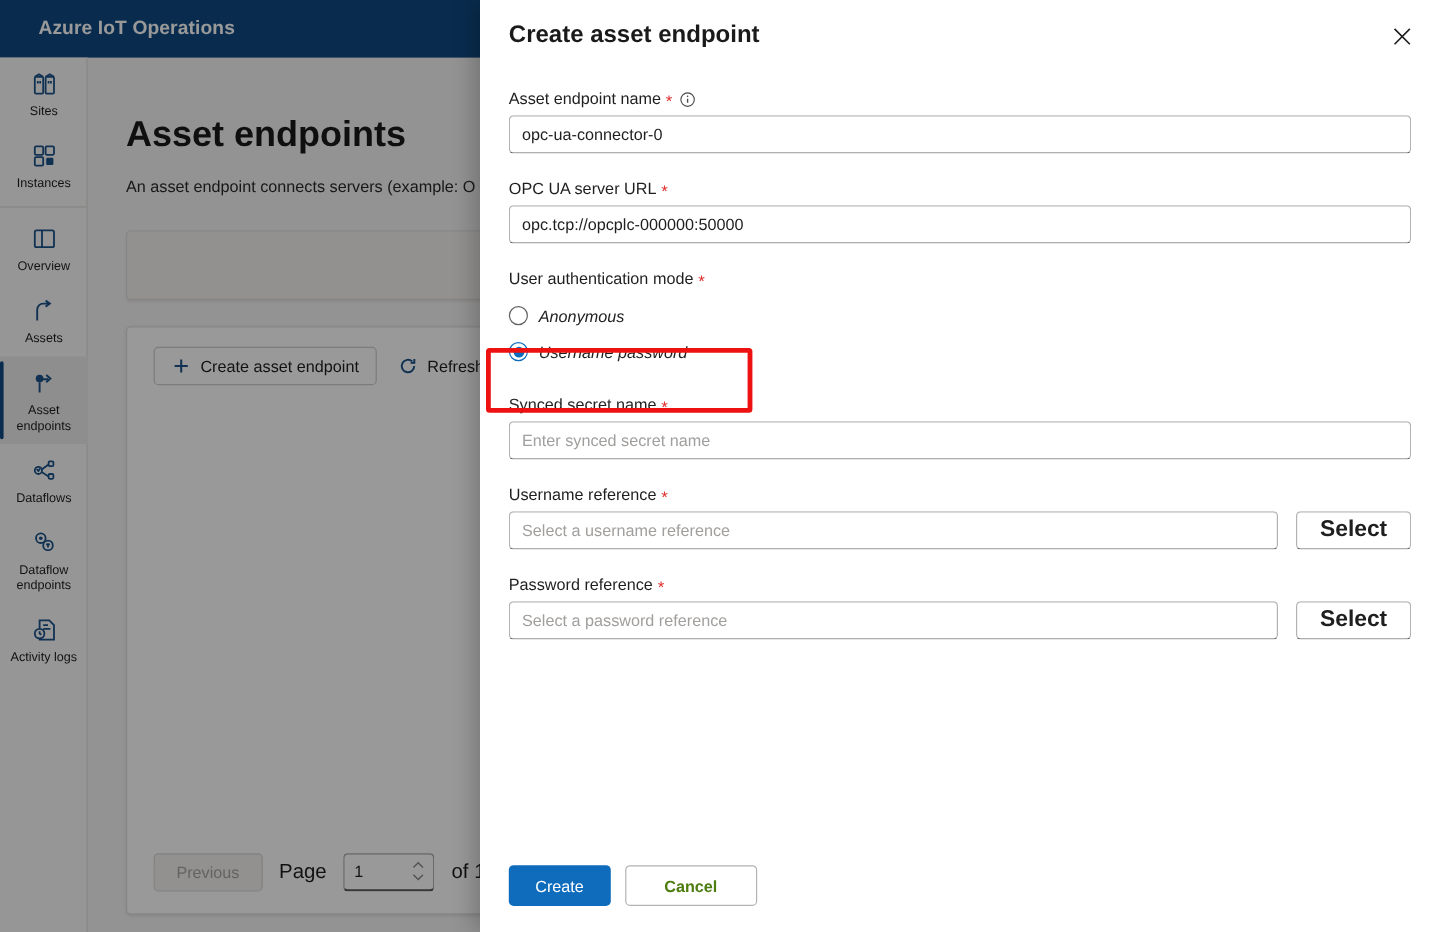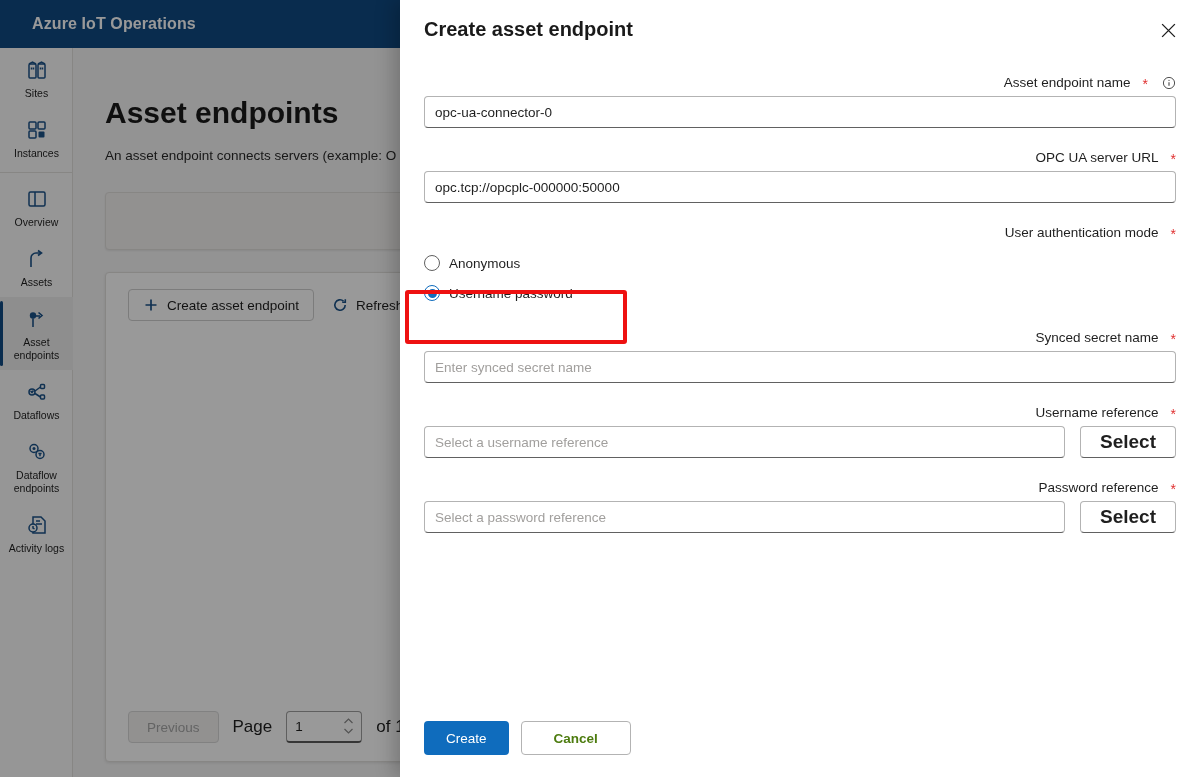--- a/index.html
+++ b/index.html
@@ -132,36 +132,36 @@
     width: 32px; height: 32px; display: flex; align-items: center; justify-content: center;
     background: transparent; border: none; cursor: pointer; color: #1f1f1f;
   }
   .panel-close svg { width: 17px; height: 17px; display: block; }
 
   .panel-body { flex: 1 1 auto; padding: 30px 24px 0 24px; overflow: hidden; position: relative; }
 
   .field { margin-bottom: 22px; }
   .flabel {
     font-size: 13.5px; color: #1f1f1f; margin-bottom: 6px;
-    display: flex; align-items: center; gap: 12px; justify-content: flex-end;
+    display: flex; align-items: center; gap: 4px;
   }
   .req { color: #e02f2f; font-size: 14px; line-height: 1; position: relative; top: 1px; }
   .info-ico { width: 14px; height: 14px; display: block; color: #4a4a4a; margin-left: 2px; cursor: pointer; }
 
   .tinput {
     width: 100%; height: 32px; padding: 12px 10px;
     border: 1px solid #b3b3b3; border-bottom: 1px solid #616161;
     border-radius: 4px; background: #ffffff;
     font-size: 13.5px; font-family: inherit; color: #1f1f1f; outline: none;
   }
   .tinput::placeholder { color: #a19f9d; }
 
   .radio-group { margin-top: 8px; }
   .radio-row {
-    display: flex; align-items: center; gap: 9px; height: 30px; cursor: pointer;
+    display: flex; align-items: center; gap: 9px; height: 30px; cursor: pointer; font-style: italic;
   }
   .radio {
     width: 16px; height: 16px; border-radius: 50%;
     border: 1px solid #616161; background: #fff;
     display: flex; align-items: center; justify-content: center; flex: 0 0 auto;
   }
   .radio.checked { border: 1px solid #0f6cbd; }
   .radio.checked::after {
     content: ""; width: 9px; height: 9px; border-radius: 50%; background: #0f6cbd;
   }

